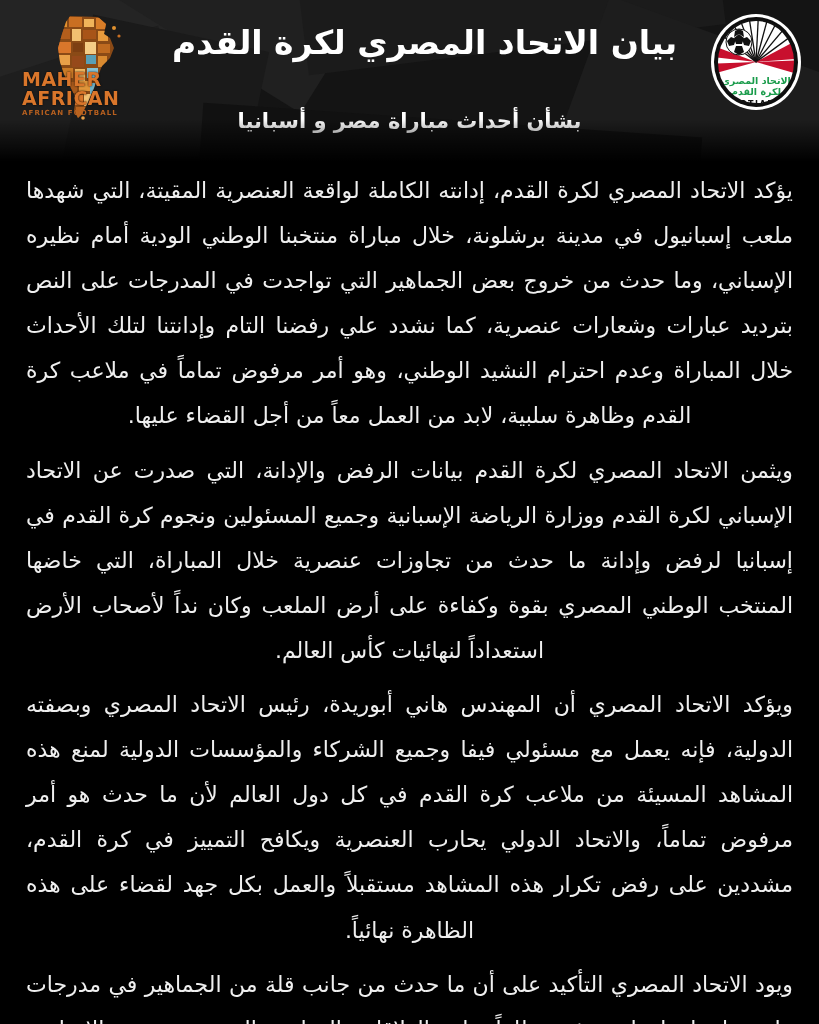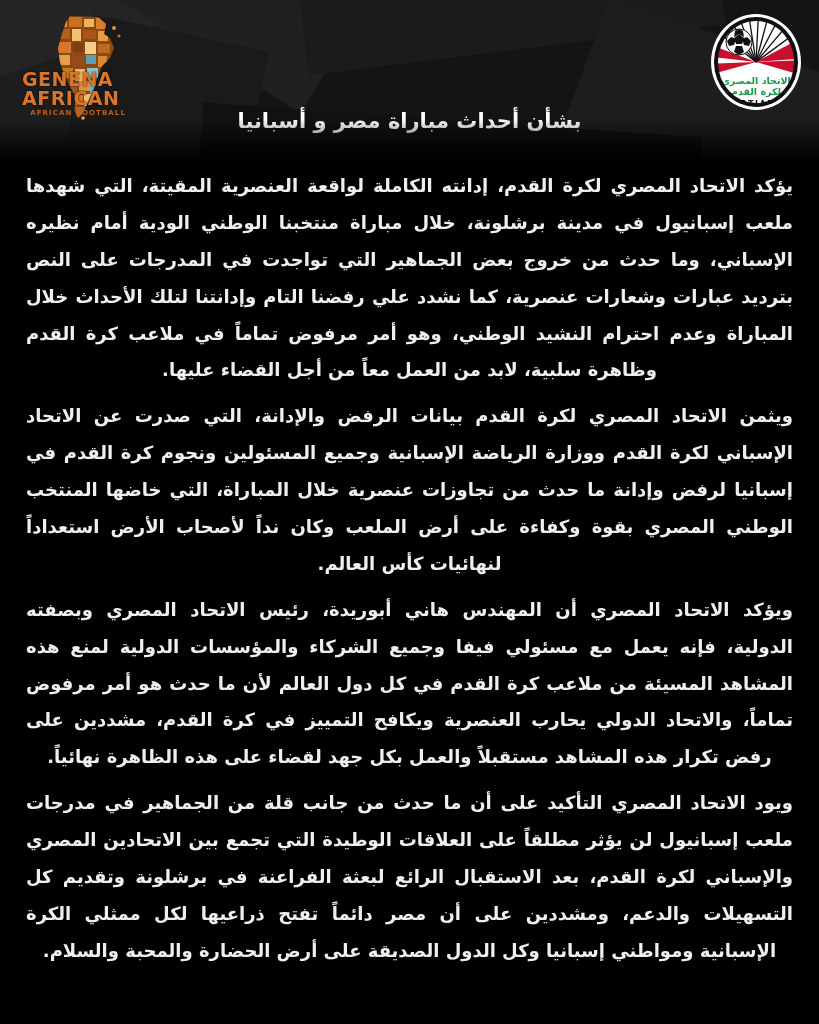--- a/index.html
+++ b/index.html
@@ -87,21 +87,20 @@
     color: #d9762b;
     text-shadow: 0 0 2px #000;
   }
   .brand-tagline {
     display: block;
     font-weight: bold;
     font-size: 7px;
     letter-spacing: 1.1px;
     color: #b8601f;
     margin-top: 2px;
-    text-align: right;
   }
 
   
   .efa-badge {
     position: absolute;
     right: 16px;
     top: 12px;
     width: 94px;
     height: 100px;
   }
@@ -139,27 +138,27 @@
   .statement-body {
     position: absolute;
     left: 0;
     top: 168px;
     width: 819px;
     padding: 0 26px;
     box-sizing: border-box;
   }
   .para {
     margin: 0 0 9px 0;
-    font-size: 18px;
+    font-size: 22px;
     line-height: 2.05;
     color: #efefef;
     text-align: justify;
     text-align-last: center;
     text-justify: inter-word;
-    font-weight: 700;
+    font-weight: 400;
   }
 </style>
 </head>
 <body>
 
 <div id="page">
 
   <div class="header">
     <div class="facets">
       <div class="facet f1"></div>
@@ -207,21 +206,21 @@
           <rect x="20" y="81" width="11" height="10" fill="#d9762b"></rect>
           <rect x="32" y="80" width="10" height="12" fill="#f2c274"></rect>
           <rect x="24" y="93" width="11" height="11" fill="#b86420"></rect>
         </g>
         <circle cx="62" cy="14" r="2" fill="#e0912f"></circle>
         <circle cx="67" cy="22" r="1.6" fill="#c96f22"></circle>
         <circle cx="8" cy="64" r="1.6" fill="#d9762b"></circle>
         <circle cx="31" cy="104" r="1.8" fill="#e8a048"></circle>
       </svg>
       <div class="brand-wordmark">
-        <span class="brand-name-1">GENENA</span>
+        <span class="brand-name-1">MAHER</span>
         <span class="brand-name-2">AFRICAN</span>
         <span class="brand-tagline">AFRICAN FOOTBALL</span>
       </div>
     </div>
 
     <svg class="efa-badge" viewBox="0 0 94 100">
       <ellipse cx="47" cy="50" rx="45" ry="48" fill="#ffffff"></ellipse>
       <ellipse cx="47" cy="50" rx="42" ry="45" fill="#0d0d0d"></ellipse>
       <ellipse cx="47" cy="50" rx="39" ry="42" fill="#ffffff"></ellipse>
       <clipPath id="badgeClip">
@@ -255,20 +254,23 @@
           <polygon points="30,43 25,40 27,34 33,34 35,40"></polygon>
         </g>
         <rect x="0" y="62" width="94" height="38" fill="#ffffff"></rect>
         <text x="47" y="72" text-anchor="middle" font-family="'DejaVu Sans','Liberation Sans',sans-serif" font-size="9.5" font-weight="bold" fill="#1a9c4b">الاتحاد المصري</text>
         <text x="47" y="83" text-anchor="middle" font-family="'DejaVu Sans','Liberation Sans',sans-serif" font-size="9.5" font-weight="bold" fill="#1a9c4b">لكرة القدم</text>
         <text x="47" y="95" text-anchor="middle" font-family="'DejaVu Sans','Liberation Sans',sans-serif" font-size="8" font-weight="bold" letter-spacing="1.6" fill="#111111" direction="ltr">EGYPTIAN FA</text>
       </g>
       <ellipse cx="47" cy="50" rx="39" ry="42" fill="none" stroke="#111111" stroke-width="2"></ellipse>
     </svg>
 
+    <div class="header-titles">
+      <h1 class="statement-title">بيان الاتحاد المصري لكرة القدم</h1>
+    </div>
     <h2 class="statement-subtitle">بشأن أحداث مباراة مصر و أسبانيا</h2>
 
     <div class="header-fade"></div>
   </div>
 
   <div class="statement-body">
     <p class="para">يؤكد الاتحاد المصري لكرة القدم، إدانته الكاملة لواقعة العنصرية المقيتة، التي شهدها ملعب إسبانيول في مدينة برشلونة، خلال مباراة منتخبنا الوطني الودية أمام نظيره الإسباني، وما حدث من خروج بعض الجماهير التي تواجدت في المدرجات على النص بترديد عبارات وشعارات عنصرية، كما نشدد علي رفضنا التام وإدانتنا لتلك الأحداث خلال المباراة وعدم احترام النشيد الوطني، وهو أمر مرفوض تماماً في ملاعب كرة القدم وظاهرة سلبية، لابد من العمل معاً من أجل القضاء عليها.</p>
     <p class="para">ويثمن الاتحاد المصري لكرة القدم بيانات الرفض والإدانة، التي صدرت عن الاتحاد الإسباني لكرة القدم ووزارة الرياضة الإسبانية وجميع المسئولين ونجوم كرة القدم في إسبانيا لرفض وإدانة ما حدث من تجاوزات عنصرية خلال المباراة، التي خاضها المنتخب الوطني المصري بقوة وكفاءة على أرض الملعب وكان نداً لأصحاب الأرض استعداداً لنهائيات كأس العالم.</p>
     <p class="para">ويؤكد الاتحاد المصري أن المهندس هاني أبوريدة، رئيس الاتحاد المصري وبصفته الدولية، فإنه يعمل مع مسئولي فيفا وجميع الشركاء والمؤسسات الدولية لمنع هذه المشاهد المسيئة من ملاعب كرة القدم في كل دول العالم لأن ما حدث هو أمر مرفوض تماماً، والاتحاد الدولي يحارب العنصرية ويكافح التمييز في كرة القدم، مشددين على رفض تكرار هذه المشاهد مستقبلاً والعمل بكل جهد لقضاء على هذه الظاهرة نهائياً.</p>
     <p class="para">ويود الاتحاد المصري التأكيد على أن ما حدث من جانب قلة من الجماهير في مدرجات ملعب إسبانيول لن يؤثر مطلقاً على العلاقات الوطيدة التي تجمع بين الاتحادين المصري والإسباني لكرة القدم، بعد الاستقبال الرائع لبعثة الفراعنة في برشلونة وتقديم كل التسهيلات والدعم، ومشددين على أن مصر دائماً تفتح ذراعيها لكل ممثلي الكرة الإسبانية ومواطني إسبانيا وكل الدول الصديقة على أرض الحضارة والمحبة والسلام.</p>

